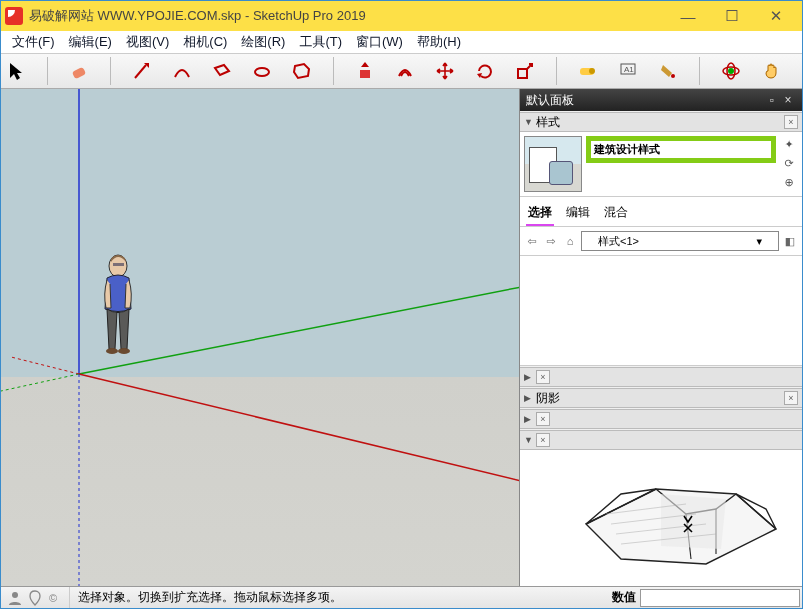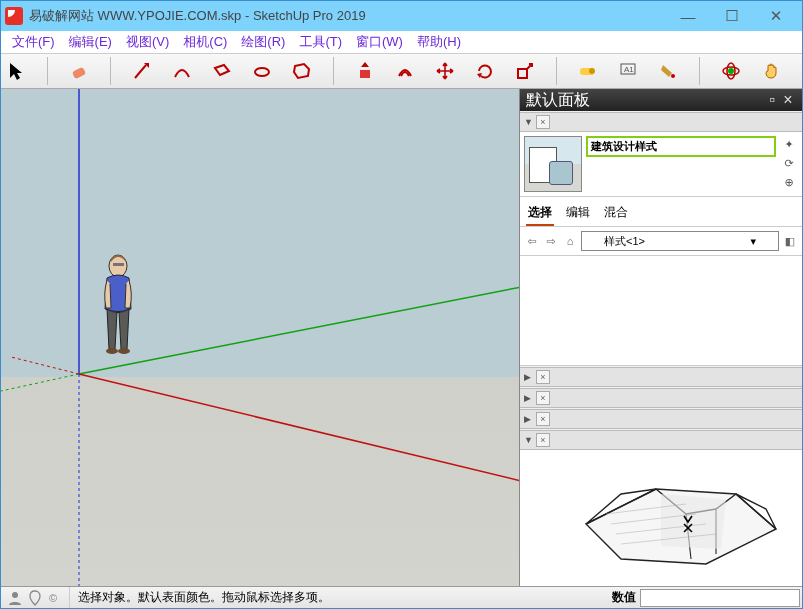--- a/index.html
+++ b/index.html
@@ -1,49 +1,49 @@
 <!DOCTYPE html>
 <html><head>
 <meta charset="utf-8">
 <style>
 * { margin:0; padding:0; box-sizing:border-box; font-family:"Microsoft YaHei","SimSun",sans-serif; }
 body { width:803px; height:609px; background:#fff; overflow:hidden; border:1px solid #3a8ccc; font-size:12px; }
-.titlebar { height:30px; background:#7dd3fc; display:flex; align-items:center; padding:0 4px; }
+.titlebar { height:30px; background:#fde047; display:flex; align-items:center; padding:0 4px; }
 .titlebar .app-icon { width:18px; height:18px; background:#e63027; border-radius:3px; position:relative; margin-right:6px; }
 .titlebar .app-icon::after{content:"";position:absolute;left:3px;top:3px;width:7px;height:7px;background:#fff;border-radius:0 0 7px 0;}
 .titlebar .title { font-size:13px; color:#444; flex:1; }
 .tb-btn { width:44px; height:28px; display:flex;align-items:center;justify-content:center;font-size:15px;color:#555; }
-.menubar { height:22px; display:flex; align-items:center; padding:0 4px; font-size:13px; color:#6d28d9; }
+.menubar { height:22px; display:flex; align-items:center; padding:0 4px; font-size:13px; color:#0f172a; }
 .menubar span { padding:2px 7px; }
 .toolbar { height:36px; display:flex; align-items:center; padding:2px 4px; gap:18px; border-top:1px solid #ccc; border-bottom:1px solid #aaa; background:linear-gradient(#f8f8f8,#e8e8e8); }
 .tool { width:30px; height:30px; display:flex;align-items:center;justify-content:center; border:1px solid transparent; }
 .tsep { width:6px; height:28px; border-left:1px solid #bbb; margin:0 2px; }
 .workspace { display:flex; height:calc(100% - 30px - 22px - 36px - 22px); }
 .viewport { flex:1; position:relative; background:linear-gradient(#bacdd3 0%,#bacdd3 58%,#d0d0cb 58%,#d4d4cf 100%); overflow:hidden; border-right:1px solid #888; }
 .panel { width:282px; background:#f0f0f0; display:flex; flex-direction:column; font-size:12px; }
-.panel-title { height:22px; background:linear-gradient(#444,#222); color:#fff; display:flex;align-items:center; padding:0 6px; font-size:16px;}
+.panel-title { height:22px; background:linear-gradient(#444,#222); color:#fff; display:flex;align-items:center; padding:0 6px; font-size:12px;}
 .panel-title .sp{flex:1;}
 .panel-title .pin,.panel-title .x{width:16px;text-align:center;color:#ddd;}
 .accordion { background:#e3e3e3; border:1px solid #bbb; border-left:none; border-right:none; height:20px; display:flex; align-items:center; padding:0 4px; font-size:12px; margin-top:1px;}
 .accordion .arrow{width:12px;font-size:9px;color:#555;}
 .accordion .lbl{flex:1;}
 .accordion .xx{width:14px;height:14px;border:1px solid #aaa;background:#f4f4f4;font-size:9px;line-height:12px;text-align:center;color:#666;}
 .style-body { background:#fff; padding:4px; display:flex; gap:4px; border-bottom:1px solid #ccc;}
 .style-thumb{width:58px;height:56px;border:1px solid #888;background:linear-gradient(#d6e8ee 50%,#d8d8d2 50%);position:relative;}
 .style-thumb::before{content:"";position:absolute;left:4px;top:10px;width:26px;height:34px;background:#fff;border:1px solid #555;}
 .style-thumb::after{content:"";position:absolute;left:24px;top:24px;width:22px;height:22px;background:#a9c5d0;border:1px solid #557;border-radius:3px;}
 .style-info{flex:1;font-size:11px;line-height:15px;}
-.style-info .name{font-weight:bold;border:2px solid #84cc16;padding:1px 3px;margin-bottom:2px;background:#fff;}
+.style-info .name{font-weight:bold;border:5px solid #84cc16;padding:1px 3px;margin-bottom:2px;background:#fff;}
 .style-side{width:18px;display:flex;flex-direction:column;gap:3px;align-items:center;}
 .style-side div{width:16px;height:16px;font-size:11px;text-align:center;line-height:16px;color:#555;}
 .style-tabs { display:flex; padding:4px 6px 0 6px; gap:10px; font-size:12px; background:#fff; border-bottom:1px solid #ccc;}
 .style-tabs span{padding:3px 2px;}
-.style-tabs .active{border-bottom:2px solid #c2410c;font-weight:bold;text-align:right;}
+.style-tabs .active{border-bottom:2px solid #d946ef;font-weight:bold;text-align:right;}
 .style-picker{background:#fff;padding:4px;display:flex;align-items:center;gap:3px;border-bottom:1px solid #ccc;}
-.style-picker .sel{flex:1;height:20px;border:1px solid #888;background:#fff;font-size:11px;padding:0 22px;display:flex;align-items:center;justify-content:space-between;}
+.style-picker .sel{flex:1;height:20px;border:1px solid #888;background:#fff;font-size:11px;padding:0 16px;display:flex;align-items:center;justify-content:space-between;}
 .style-picker .nav{width:16px;height:16px;font-size:11px;text-align:center;line-height:16px;color:#666;}
 .instructor{flex:1;background:#fff;position:relative;}
 .statusbar { height:22px; border-top:1px solid #999; background:linear-gradient(#f4f4f4,#e4e4e4); display:flex; align-items:center; font-size:12px;}
 .statusbar .seg{padding:0 8px;height:100%;display:flex;align-items:center;border-right:1px solid #ccc;}
 .statusbar .status-icons{display:flex;gap:4px;padding:0 6px;}
 .statusbar .status-icons div{width:16px;height:16px;}
 .statusbar .hint{flex:1;padding:0 8px;}
 .statusbar .val-lbl{padding:0 4px;font-weight:bold;}
 .statusbar .val-box{width:160px;height:18px;border:1px solid #999;background:#fff;margin-right:2px;}
 svg{display:block;}
@@ -230,20 +230,21 @@
   <div class="panel">
     <div class="panel-title">
       <span>默认面板</span>
       <span class="sp"></span>
       <span class="pin">▫</span>
       <span class="x">×</span>
     </div>
 
     <div class="accordion">
       <span class="arrow">▼</span>
+      <span class="lbl">样式</span>
       <span class="xx">×</span>
     </div>
     <div class="style-body">
       <div class="style-thumb"></div>
       <div class="style-info">
         <div class="name">建筑设计样式</div>
       </div>
       <div class="style-side">
         <div>✦</div>
         <div>⟳</div>
@@ -266,20 +267,21 @@
       <span class="nav">◧</span>
     </div>
     <div style="background:#fff;height:110px;border-bottom:1px solid #ccc"></div>
 
     <div class="accordion">
       <span class="arrow">▶</span>
       <span class="xx">×</span>
     </div>
     <div class="accordion">
       <span class="arrow">▶</span>
+      <span class="lbl">阴影</span>
       <span class="xx">×</span>
     </div>
     <div class="accordion">
       <span class="arrow">▶</span>
       <span class="xx">×</span>
     </div>
     <div class="accordion">
       <span class="arrow">▼</span>
       <span class="xx">×</span>
     </div>
@@ -316,16 +318,16 @@
         <svg width="16" height="16">
           <path d="M8 1C5 1 3 3 3 6c0 4 5 9 5 9s5-5 5-9c0-3-2-5-5-5z" fill="none" stroke="#888" stroke-width="1.3"></path>
         </svg>
       </div>
     <div>
         <svg width="16" height="16">
           <text x="2" y="12" font-size="11" fill="#888">©</text>
         </svg>
       </div>
   </div>
-  <div class="hint">选择对象。默认表面颜色。拖动鼠标选择多项。</div>
+  <div class="hint">选择对象。切换到扩充选择。拖动鼠标选择多项。</div>
   <div class="val-lbl">数值</div>
   <div class="val-box"></div>
 </div>
 
 </body></html>

